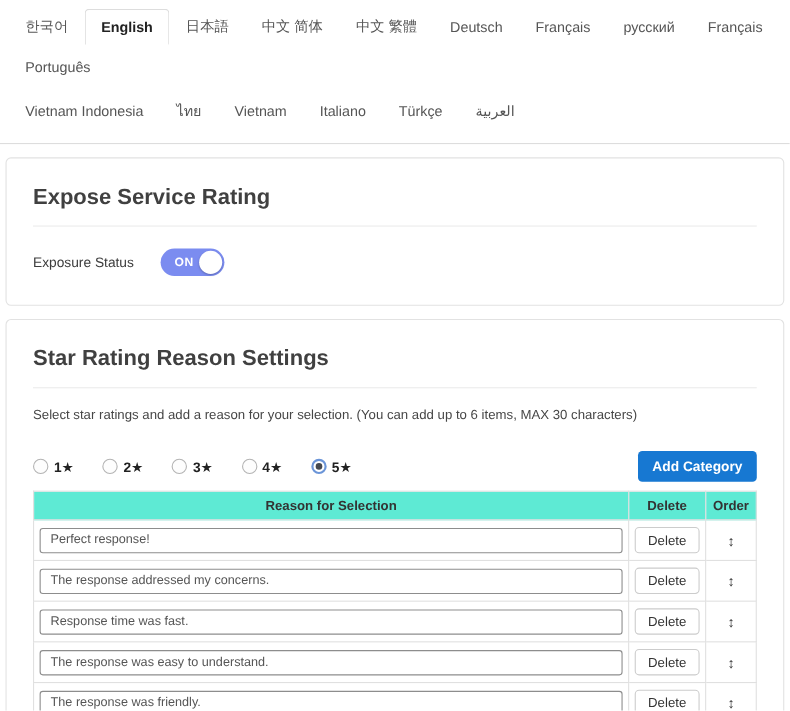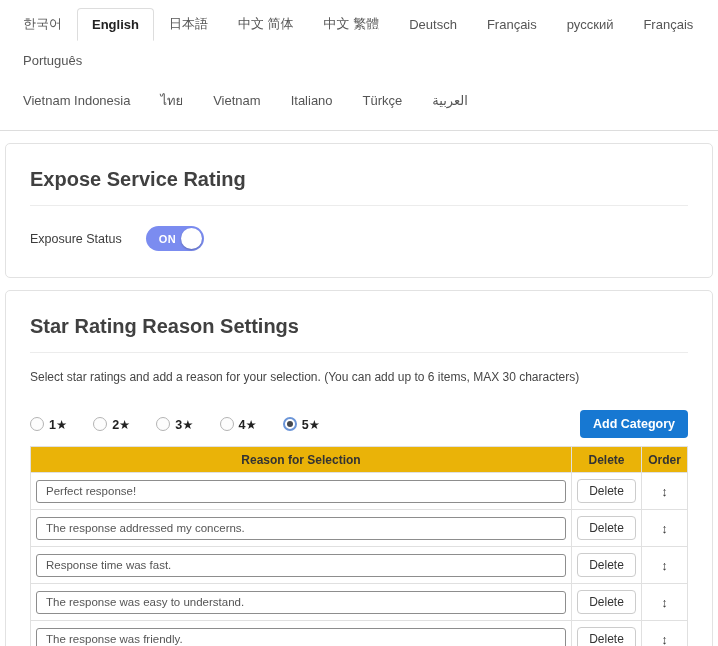--- a/index.html
+++ b/index.html
@@ -76,21 +76,21 @@
     padding: 7px 13px; cursor: pointer;
   }
 
   
   table.reason-table {
     width: calc(100% - 12px); margin: 0 6px; border-collapse: collapse;
     font-size: 12px; table-layout: fixed;
   }
   .reason-table th, .reason-table td { border: 1px solid #e0e0e0; }
   .reason-table th {
-    background: #eab308; font-weight: bold; color: #333;
+    background: #5eead4; font-weight: bold; color: #333;
     height: 26px; text-align: center; font-size: 12px;
   }
   .reason-table td { height: 37px; text-align: center; vertical-align: middle; }
   .col-reason { width: auto; }
   .col-delete { width: 70px; }
   .col-order  { width: 46px; }
   .reason-input {
     width: calc(100% - 10px); height: 23px; margin: 0 5px;
     border: 1px solid #8d8d8d; border-radius: 3px;
     padding: 0 9px; font-family: inherit; font-size: 11.5px; color: #555;

